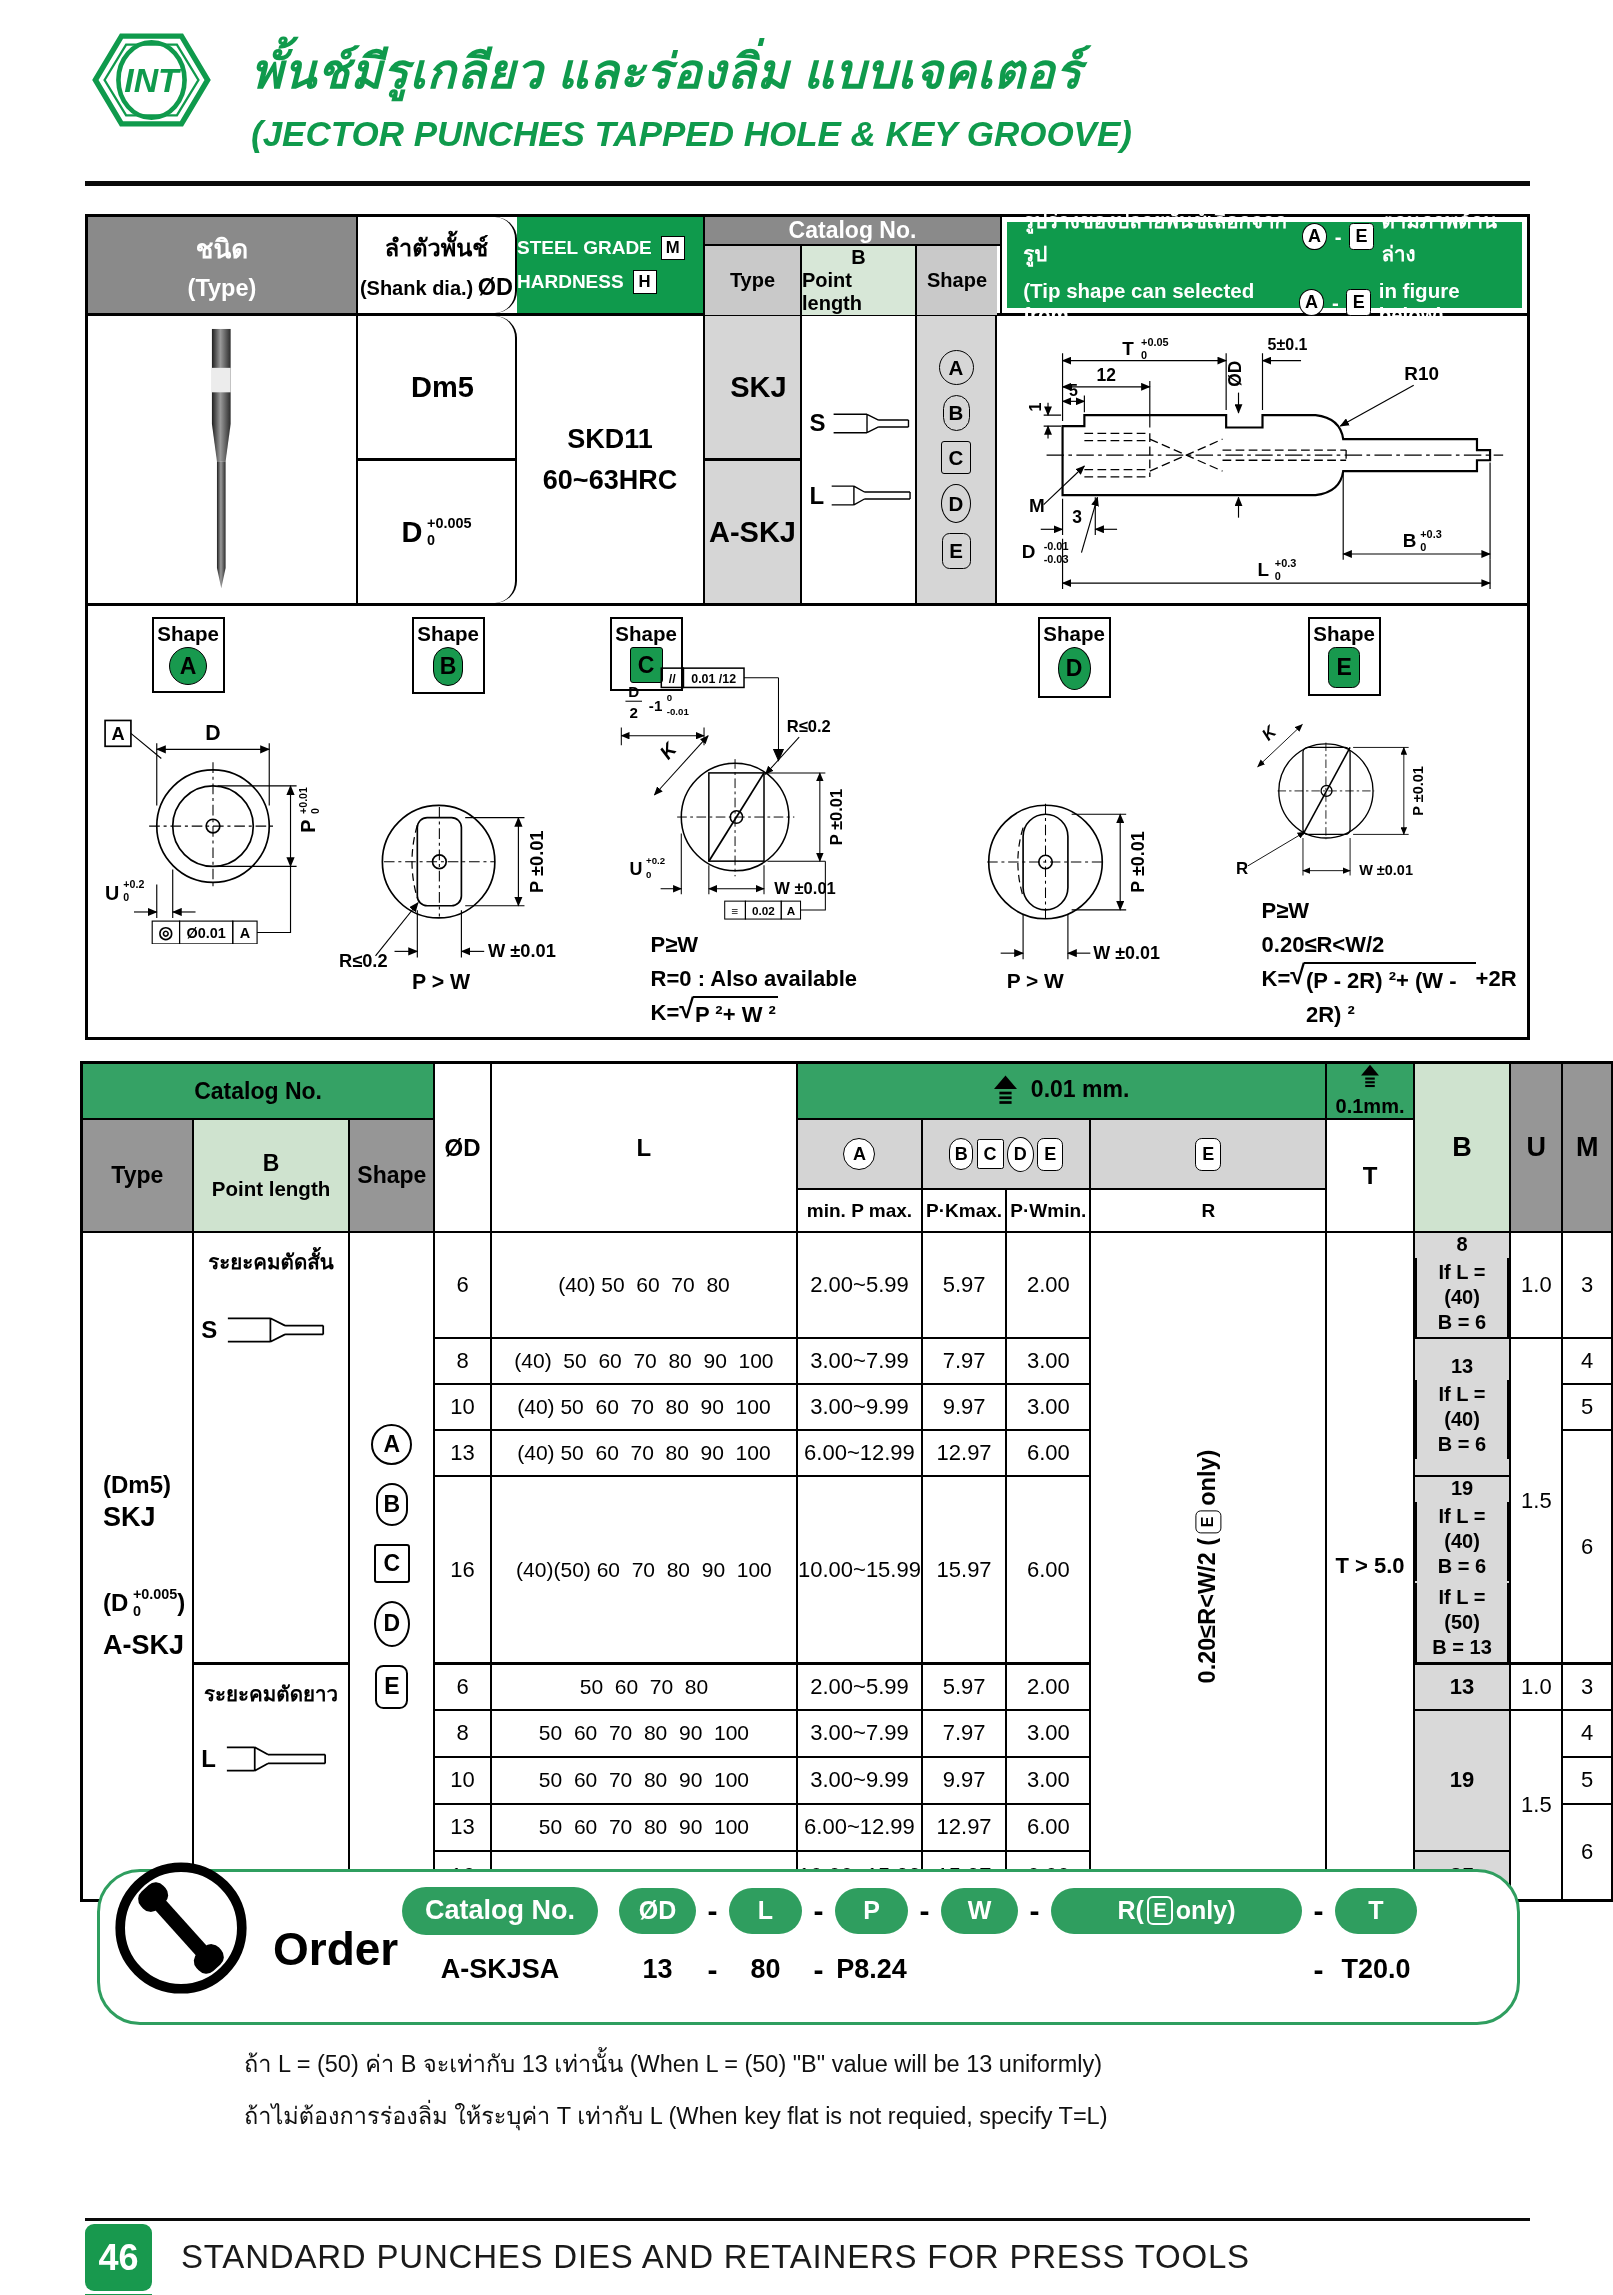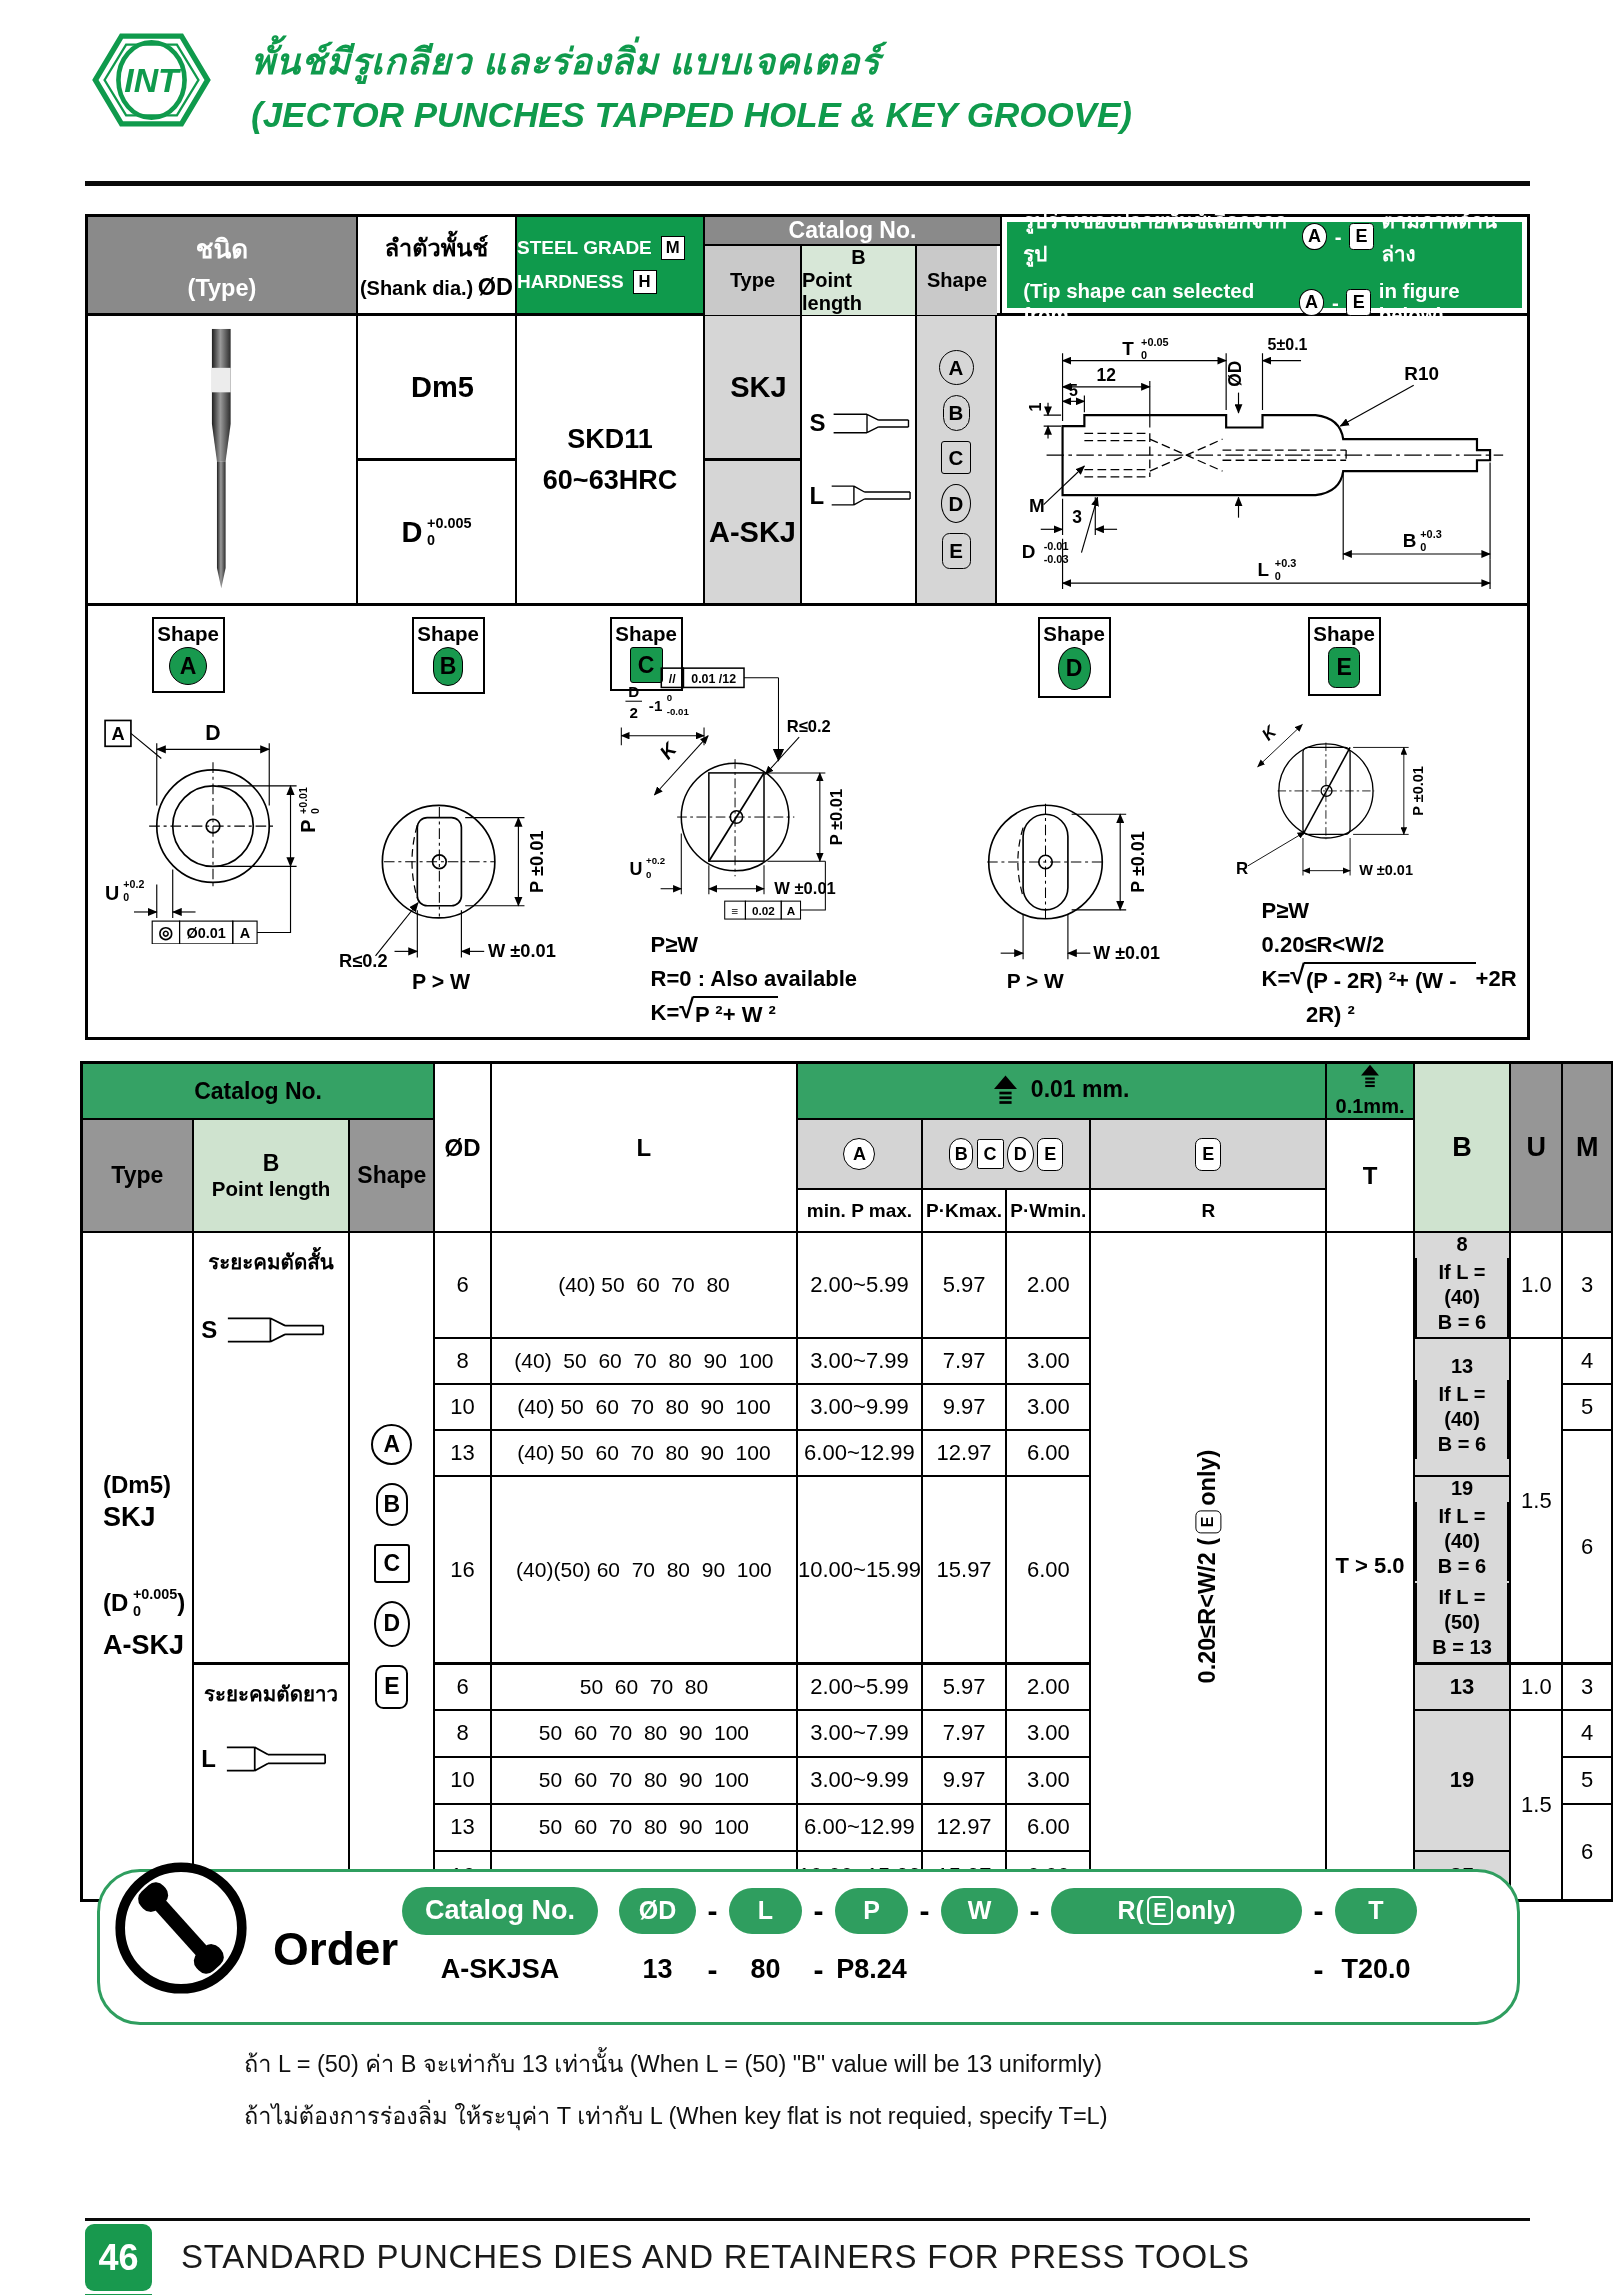--- a/index.html
+++ b/index.html
@@ -3,32 +3,32 @@
 <meta charset="utf-8">
 <style>
   * { margin:0; padding:0; box-sizing:border-box; }
   body { background:#e8e8e8; font-family:"Liberation Sans", sans-serif; }
   .page { position:relative; width:1614px; height:2295px; background:#fff; overflow:hidden;
           font-family:"Liberation Sans", sans-serif; color:#000; }
 
   
   .hdr-logo { position:absolute; left:85px; top:30px; }
   .hdr-titles { position:absolute; left:251px; top:33px; }
-  .title-th { font-size:36px; font-weight:bold; font-style:italic; color:#0f9a4c; letter-spacing:0.8px; }
+  .title-th { font-size:48px; font-weight:bold; font-style:italic; color:#0f9a4c; letter-spacing:0.8px; }
   .title-en { font-size:35px; font-weight:bold; font-style:italic; color:#0f9a4c; margin-top:4.6px; }
   .hdr-rule { position:absolute; left:85px; top:181px; width:1445px; height:5.3px; background:#0a0a0a; }
 
   
   .t1 { position:absolute; left:85px; top:214px; width:1445px; border:3.8px solid #000; background:#fff; }
   .t1 .row { display:flex; }
   .t1h { height:99px; border-bottom:3px solid #000; }
   .t1b { height:290px; border-bottom:3px solid #000; }
   .c { border-right:2.3px solid #000; display:flex; flex-direction:column; align-items:center; justify-content:center; }
   .c:last-child { border-right:none; }
-  .w1{width:270px;} .w2{width:159px;} .w3{width:188px;} .w4{width:97px;} .w5{width:115px;} .w6{width:80px;} .w7{flex:1;}
+  .w1{width:270px;} .w2{width:159px;border-radius:22px;} .w3{width:188px;} .w4{width:97px;} .w5{width:115px;} .w6{width:80px;} .w7{flex:1;}
   .hgray { background:#8a8a8a; color:#fff; font-weight:bold; }
   .hgray .l1{font-size:26px;} .hgray .l2{font-size:23.5px; margin-top:6px;}
   .hshank { background:#fff; font-weight:bold; }
   .hshank .l1{font-size:23.5px;} .hshank .l2{font-size:20px; margin-top:7.6px;}
   .hshank .sym{font-size:23.5px; margin-left:4.6px;}
   .hgreen { background:#0f9a4c; color:#fff; font-weight:bold; align-items:flex-start; padding-left:0; }
   .hgreen .ln { display:flex; align-items:center; gap:9px; font-size:19px; margin:5.3px 0; }
   .mh-badge { background:#fff; color:#000; border:1.5px solid #000; font-size:16.7px; font-weight:bold;
               width:24px; height:24px; display:inline-flex; align-items:center; justify-content:center; }
   .catgrp { display:flex; flex-direction:column; width:297px; border-right:2.3px solid #000; }

